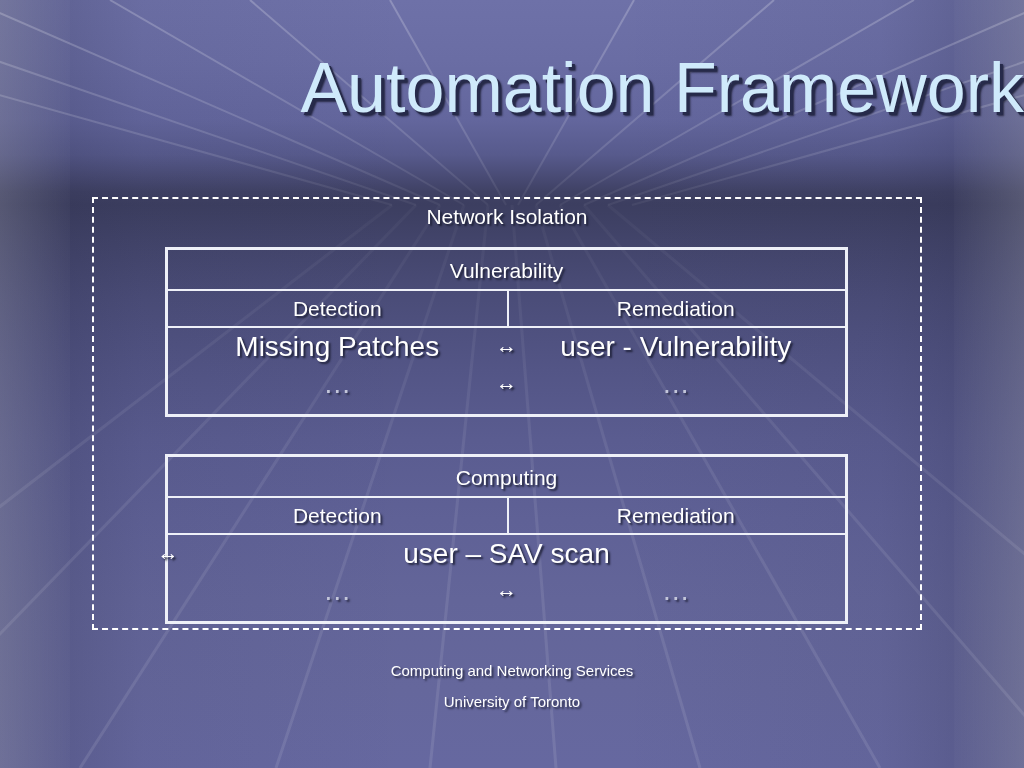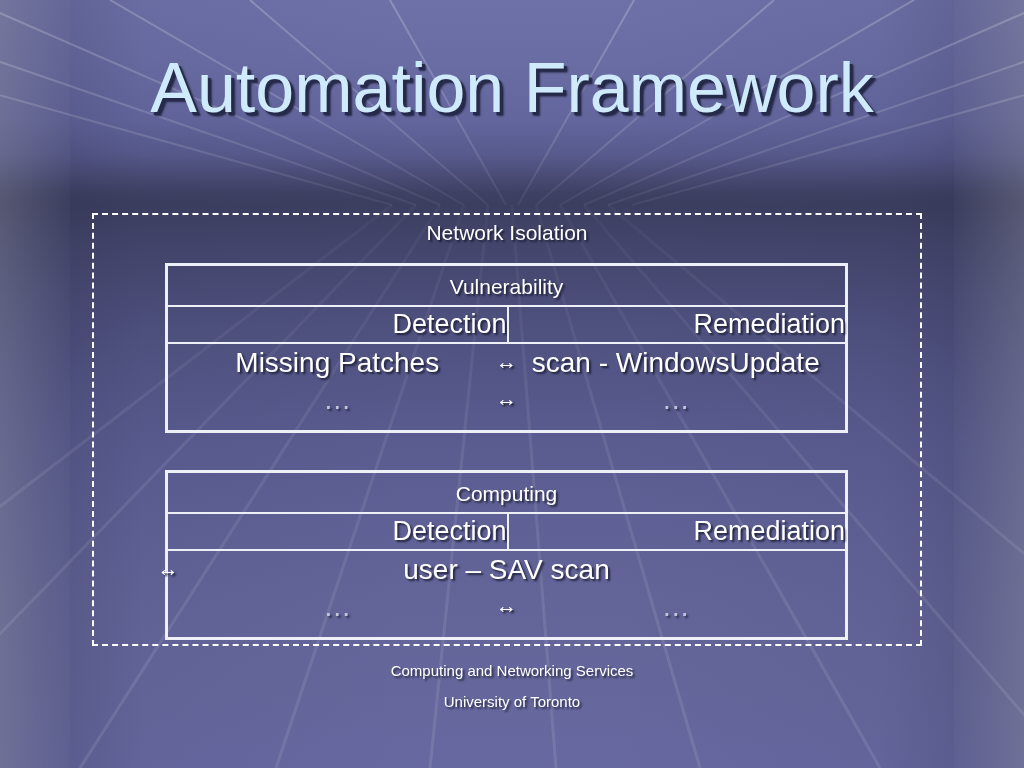--- a/index.html
+++ b/index.html
@@ -48,37 +48,37 @@
     pointer-events: none;
   }
   .grid-layer svg { display: block; width: 1024px; height: 768px; }
 
   
   #title {
     position: absolute;
     left: 0;
     top: 52px;
     width: 1024px;
-    text-align: center;
+    text-align: right;
     font-size: 70px;
     line-height: 1.05;
     font-weight: normal;
     letter-spacing: 0px;
     color: #cfeafb;
     text-shadow:
       3px 3px 0px #262a4a,
       4px 4px 2px rgba(20,22,40,0.75);
     white-space: nowrap;
   }
 
   
   #isolation-box {
     position: absolute;
     left: 92px;
-    top: 213px;
+    top: 197px;
     width: 830px;
     height: 433px;
     border: 2px dashed #ffffff;
     box-sizing: border-box;
   }
   #isolation-label {
     position: absolute;
     left: 0;
     top: 6px;
     width: 100%;
@@ -114,23 +114,23 @@
   .panel-head {
     position: relative;
     display: flex;
     height: 37px;
     border-bottom: 2px solid #eef0f8;
     box-sizing: border-box;
   }
   .panel-head .col {
     flex: 1 1 0;
     line-height: 35px;
-    text-align: right;
-    color: #ffffff;
-    font-size: 27px;
+    text-align: center;
+    color: #ffffff;
+    font-size: 21px;
     text-shadow: 2px 2px 2px rgba(24,26,46,0.85);
   }
   .head-divider {
     position: absolute;
     left: 50%;
     top: 0;
     bottom: 0;
     width: 2px;
     background: #eef0f8;
   }
@@ -283,21 +283,21 @@
         <div class="col">Detection</div>
         <div class="head-divider"></div>
         <div class="col">Remediation</div>
       </div>
       <div class="panel-body">
         <div class="data-row">
           <div class="cell">Missing Patches</div>
           <div class="arrow">
               <span>↔</span>
             </div>
-          <div class="cell">scan - WindowsUpdate</div>
+          <div class="cell">user - Vulnerability</div>
         </div>
         <div class="data-row ellipsis">
           <div class="cell">…</div>
           <div class="arrow">
               <span>↔</span>
             </div>
           <div class="cell">…</div>
         </div>
       </div>
     </div>

